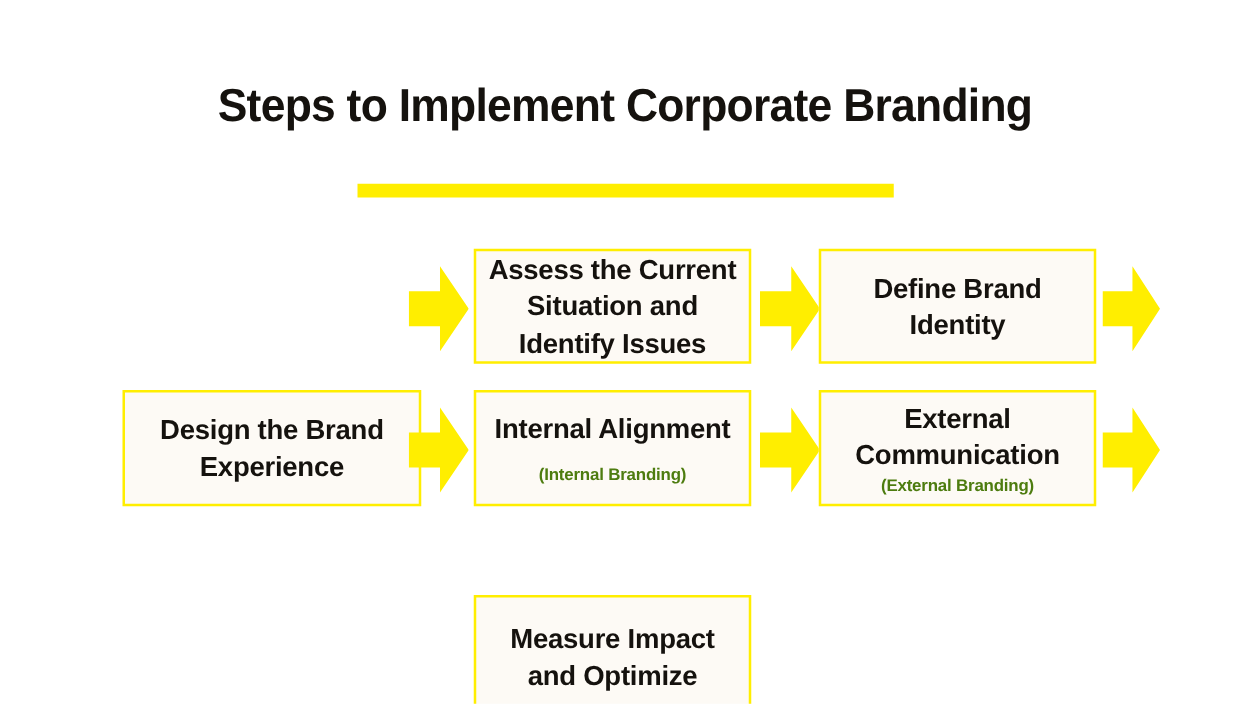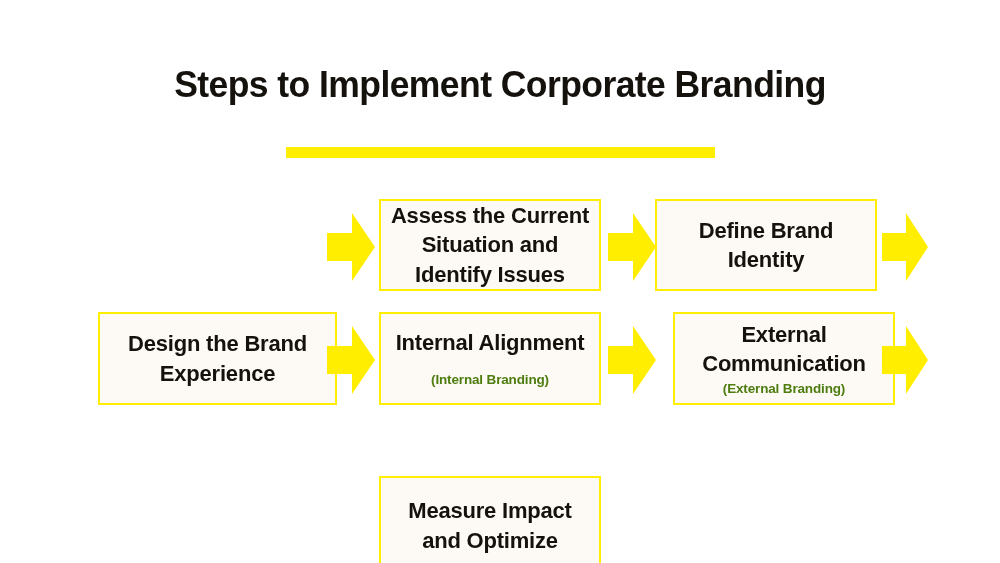--- a/index.html
+++ b/index.html
@@ -145,21 +145,21 @@
     <div class="step-box" style="left:379px; top:312px; width:222px; height:93px;gap:12px;">
       <div class="step-label">Internal Alignment</div>
       <div class="step-sub">(Internal Branding)</div>
     </div>
     <span class="arrow" style="left:608px; top:324px; width:48px; height:72px;">
       <svg viewBox="0 0 48 72" preserveAspectRatio="none" aria-hidden="true">
         <polygon points="0,22 25,22 25,2 48,36 25,70 25,50 0,50" fill="#FFEE00"></polygon>
       </svg>
     </span>
 
-    <div class="step-box" style="left:673px; top:312px; width:222px; height:93px;">
+    <div class="step-box" style="left:655px; top:312px; width:222px; height:93px;">
       <div class="step-label">External Communication</div>
       <div class="step-sub">(External Branding)</div>
     </div>
     <span class="arrow" style="left:882px; top:324px; width:46px; height:72px;">
       <svg viewBox="0 0 48 72" preserveAspectRatio="none" aria-hidden="true">
         <polygon points="0,22 25,22 25,2 48,36 25,70 25,50 0,50" fill="#FFEE00"></polygon>
       </svg>
     </span>
 
     <div class="step-box" style="left:379px; top:428px; width:222px; height:99px;margin-top:48px;">

